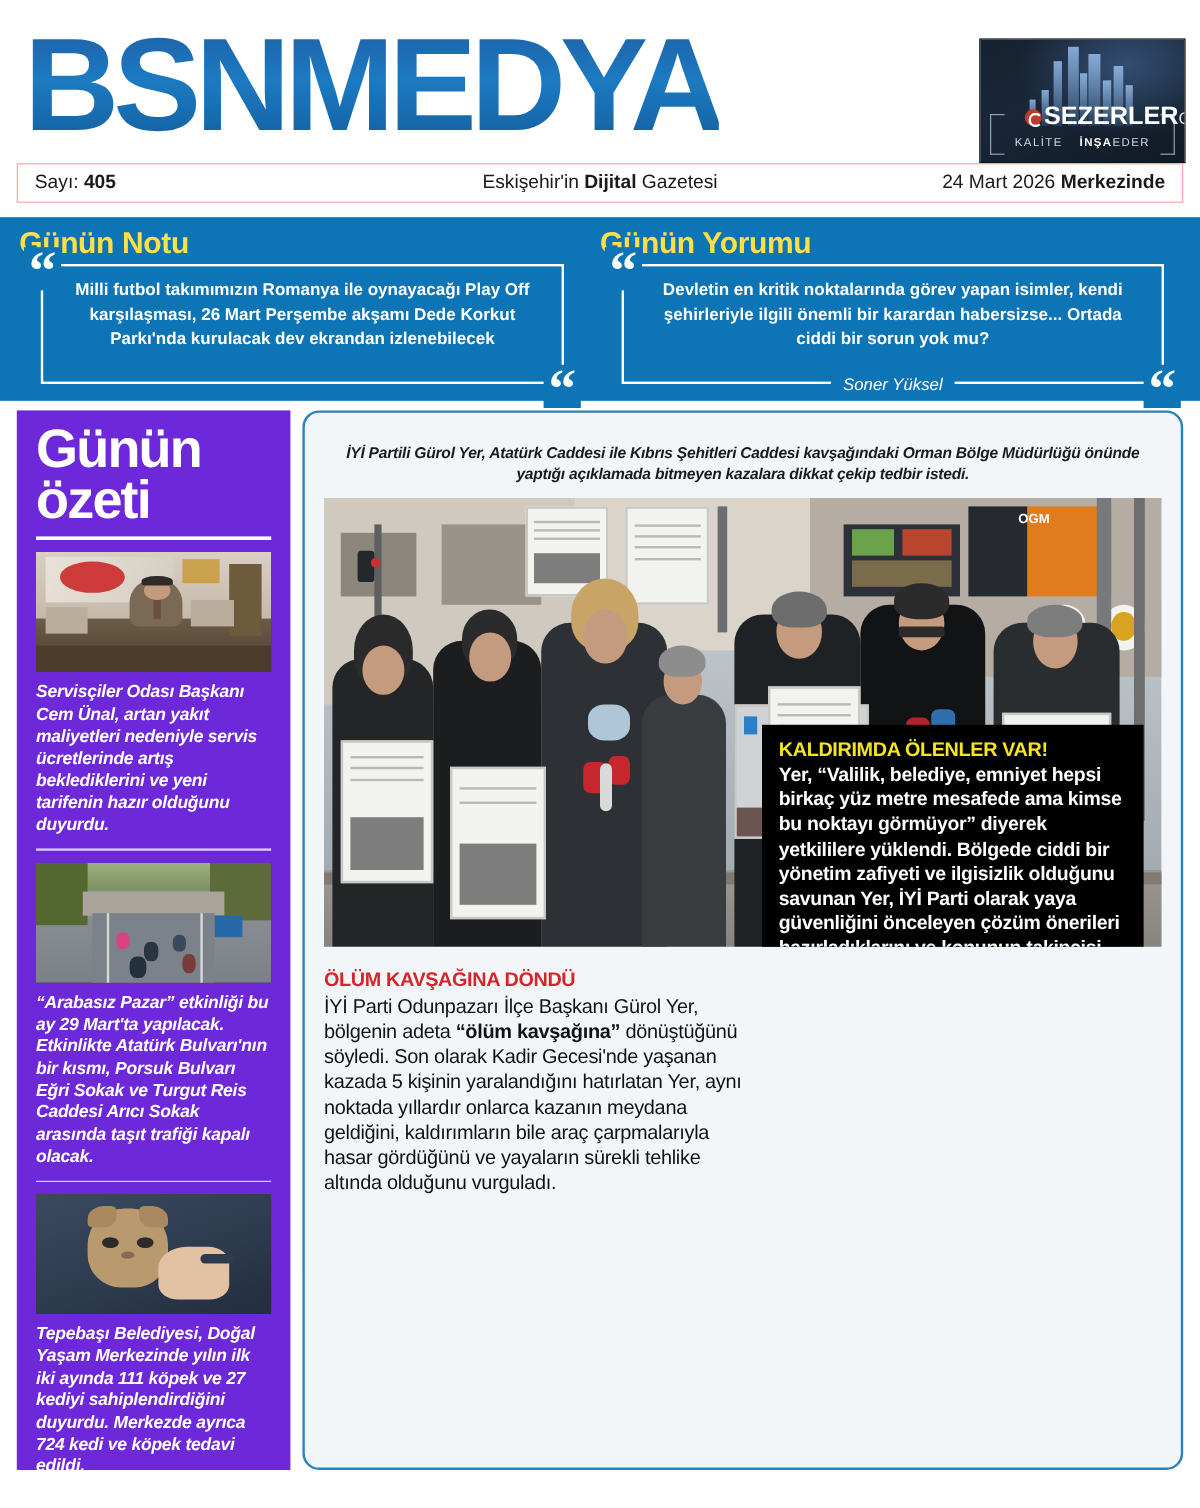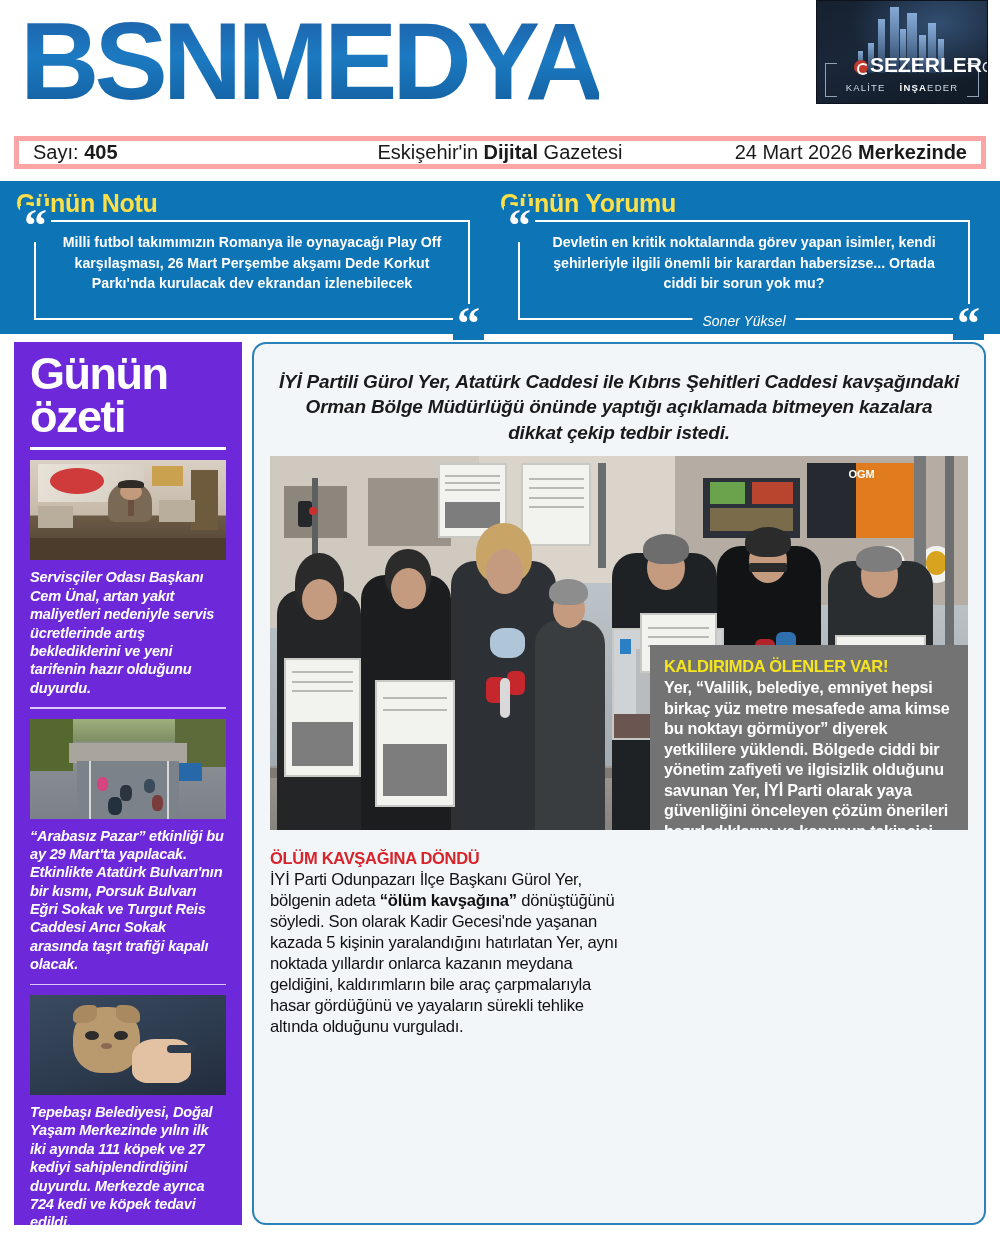--- a/index.html
+++ b/index.html
@@ -11,21 +11,21 @@
     overflow: hidden;
   }
   .page { position: relative; width: 1000px; height: 1257px; background: #fff; }
 
   
   .masthead {
     position: relative;
     height: 136px;
     padding: 0 12px;
     display: flex;
-    align-items: flex-start;
+    align-items: flex-end;
     justify-content: space-between;
   }
   .logo-wrap { position: relative; line-height: 1; }
   .logo-text {
     font-family: "Liberation Sans", sans-serif;
     font-size: 110px;
     font-weight: bold;
     letter-spacing: -5px;
     background: linear-gradient(180deg, #1b4f8f 0%, #1d67ae 18%, #1c7ac2 45%, #1566a8 78%, #123f6e 100%);
     -webkit-background-clip: text;
@@ -75,23 +75,23 @@
     position: absolute; bottom: 6px; height: 34px; width: 12px;
     border-top: 1px solid #8fa3bb; border-bottom: 1px solid #8fa3bb;
   }
   .sponsor-bracket.l { left: 8px; border-left: 1px solid #8fa3bb; }
   .sponsor-bracket.r { right: 8px; border-right: 1px solid #8fa3bb; }
 
   
   .infobar {
     margin: 0 14px;
     height: 33px;
-    border: 5px solid #fca5a5;
+    border: 1px solid #fca5a5;
     display: flex; align-items: center;
-    font-size: 20px; color: #1a1a1a;
+    font-size: 16px; color: #1a1a1a;
     position: relative;
   }
   .infobar .left { position: absolute; left: 14px; }
   .infobar .center { position: absolute; left: 0; right: 0; text-align: center; }
   .infobar .right { position: absolute; right: 14px; }
   .infobar b { font-weight: bold; }
 
   
   .banner {
     margin-top: 12px;
@@ -186,30 +186,30 @@
   }
   .headline {
     text-align: center; color: #111;
     font-size: 59px; font-weight: bold; line-height: 0.93;
     letter-spacing: -2.2px;
     margin-top: 2px;
   }
   .headline .l2 { display: block; }
   .subhead {
     text-align: center; color: #1a1a1a;
-    font-size: 19px; font-style: italic; font-weight: bold;
+    font-size: 13px; font-style: italic; font-weight: bold;
     line-height: 1.33; margin: 11px 8px 11px 8px; letter-spacing: -0.2px;
   }
   .photo-wrap { position: relative; width: 100%; height: 374px; overflow: hidden; }
   .photo { position: absolute; inset: 0; }
 
   .black-box {
-    position: absolute; right: 0; bottom: -108px;
+    position: absolute; right: 15px; bottom: -108px;
     width: 318px;
-    background: #737373; color: #fff;
+    background: #000000; color: #fff;
     padding: 12px 14px 14px 14px;
     z-index: 5;
   }
   .black-box h3 {
     color: #f5e51f; font-size: 16.5px; font-weight: bold;
     letter-spacing: -0.3px; margin-bottom: 1px;
   }
   .black-box p { font-size: 16.2px; line-height: 1.27; font-weight: bold; letter-spacing: -0.25px; }
 
   .article-area { display: flex; gap: 16px; margin-top: 19px; position: relative; }

